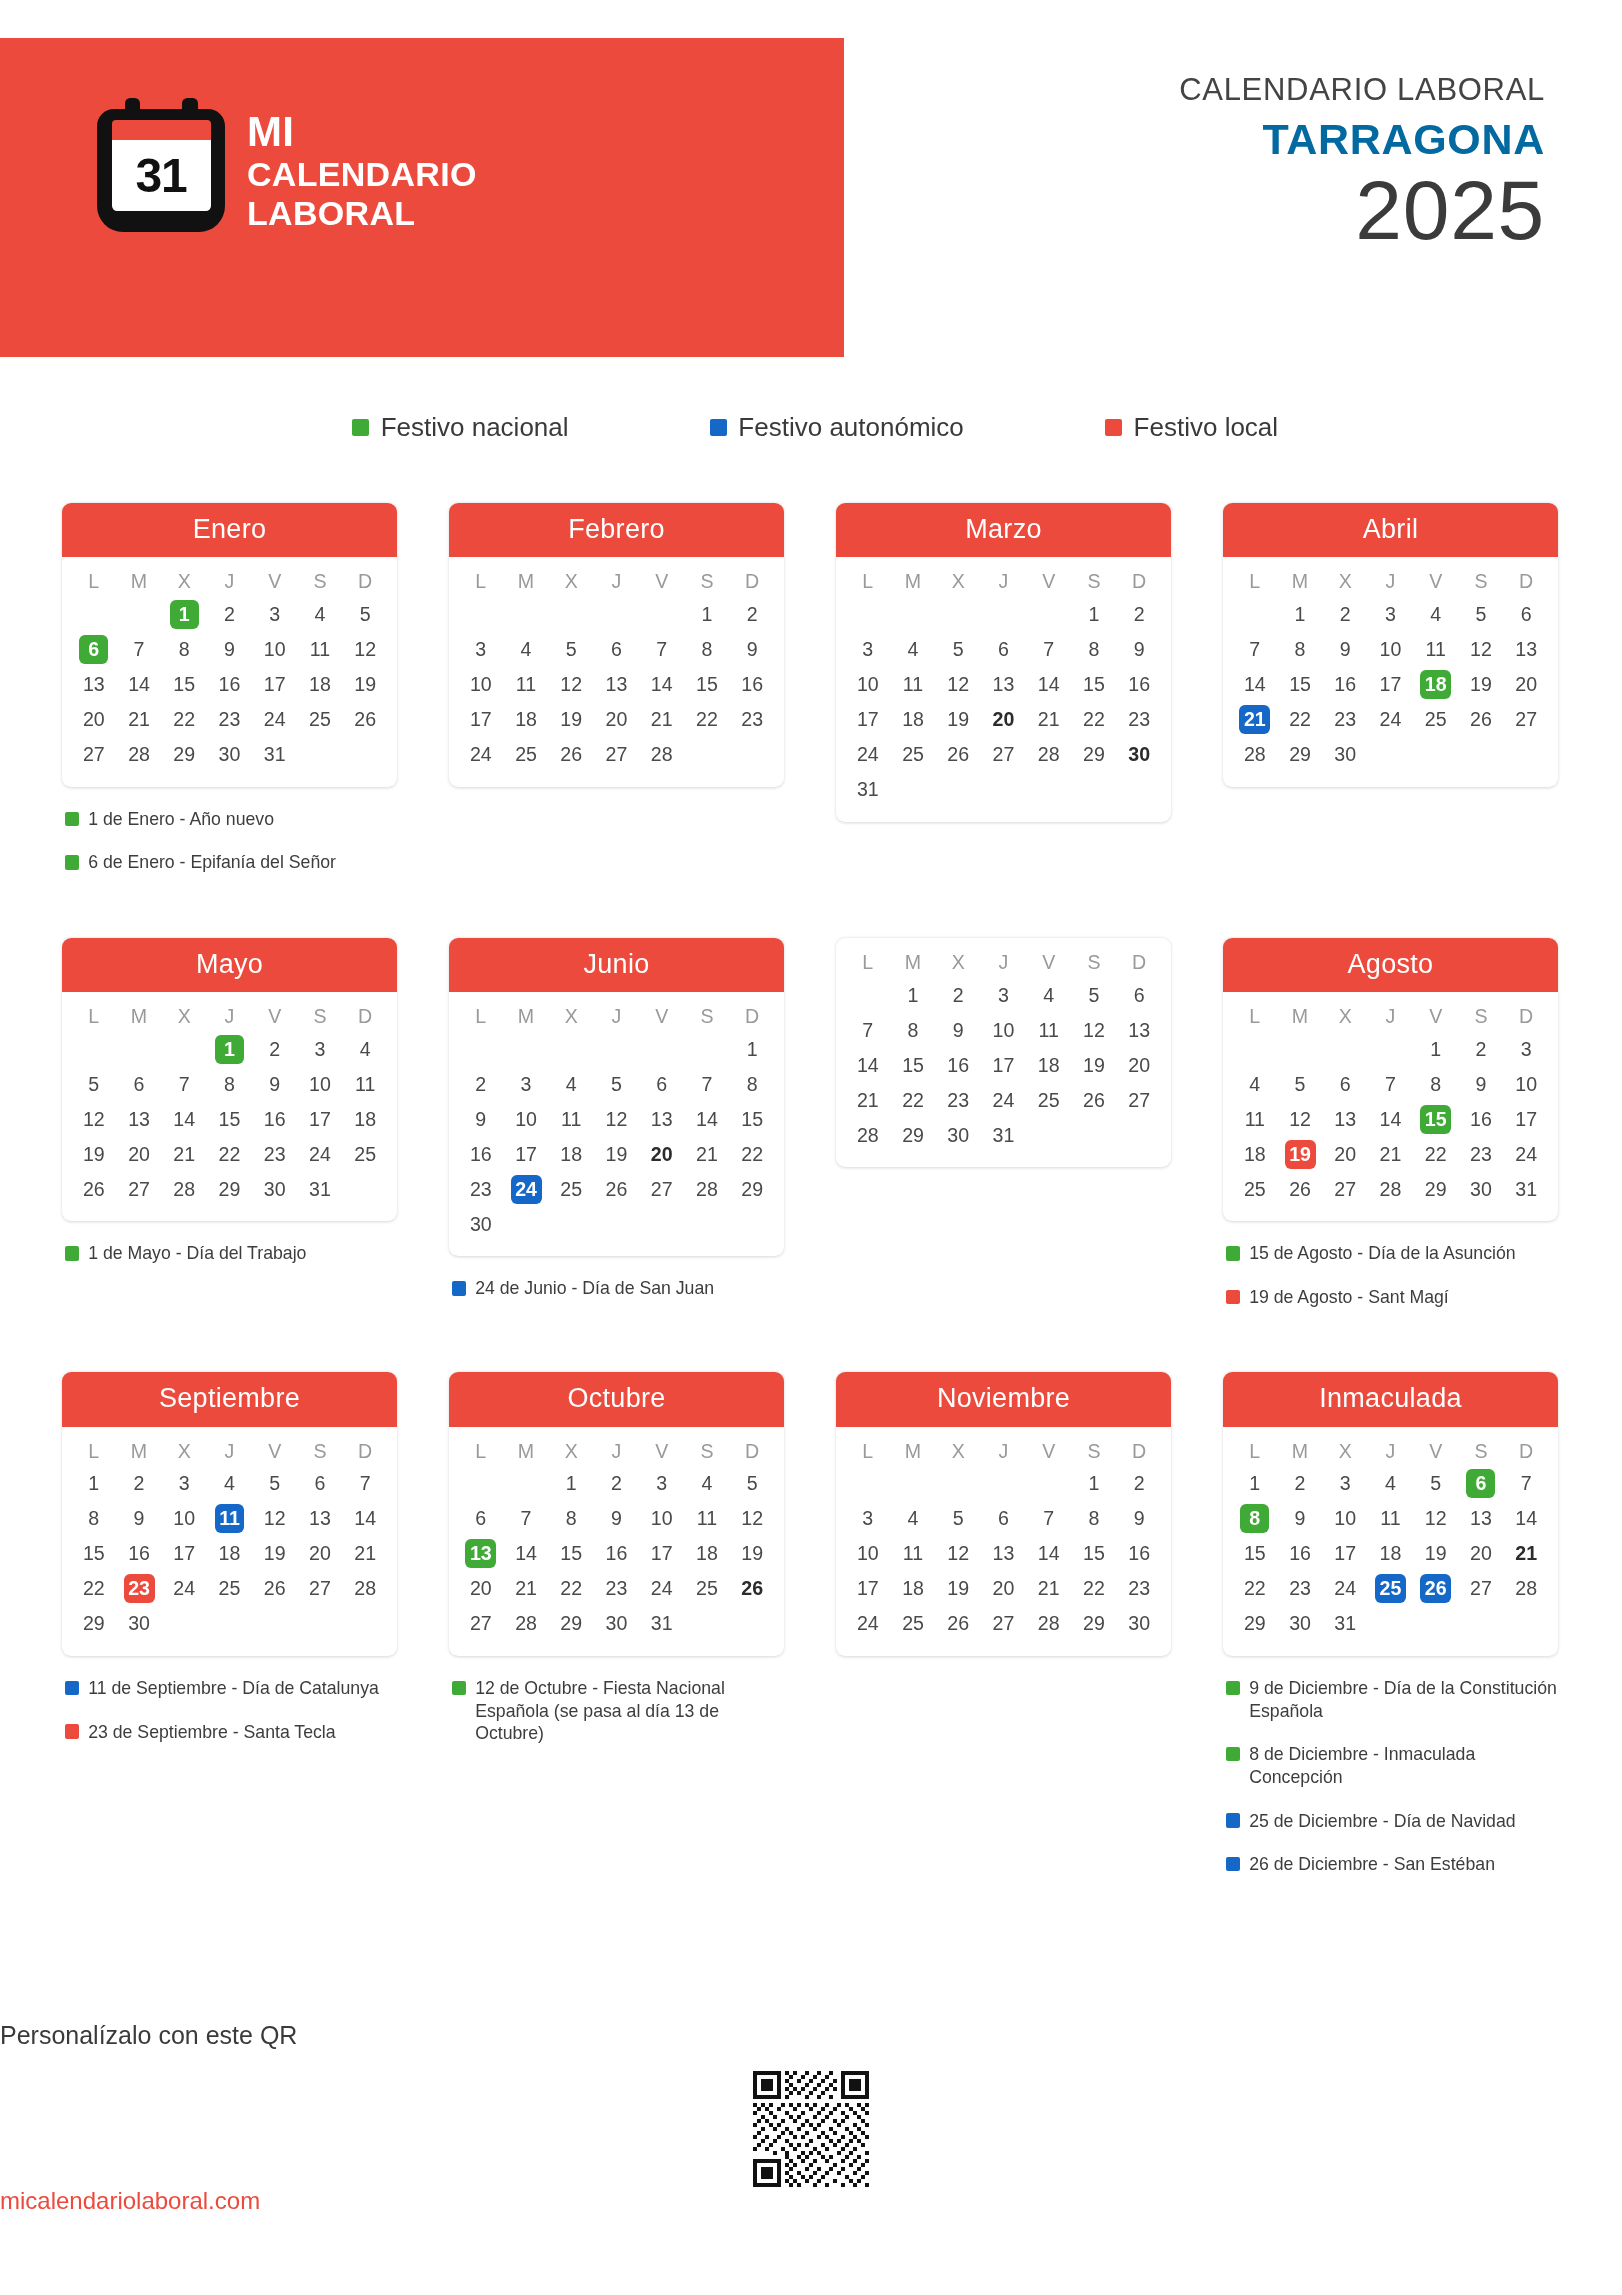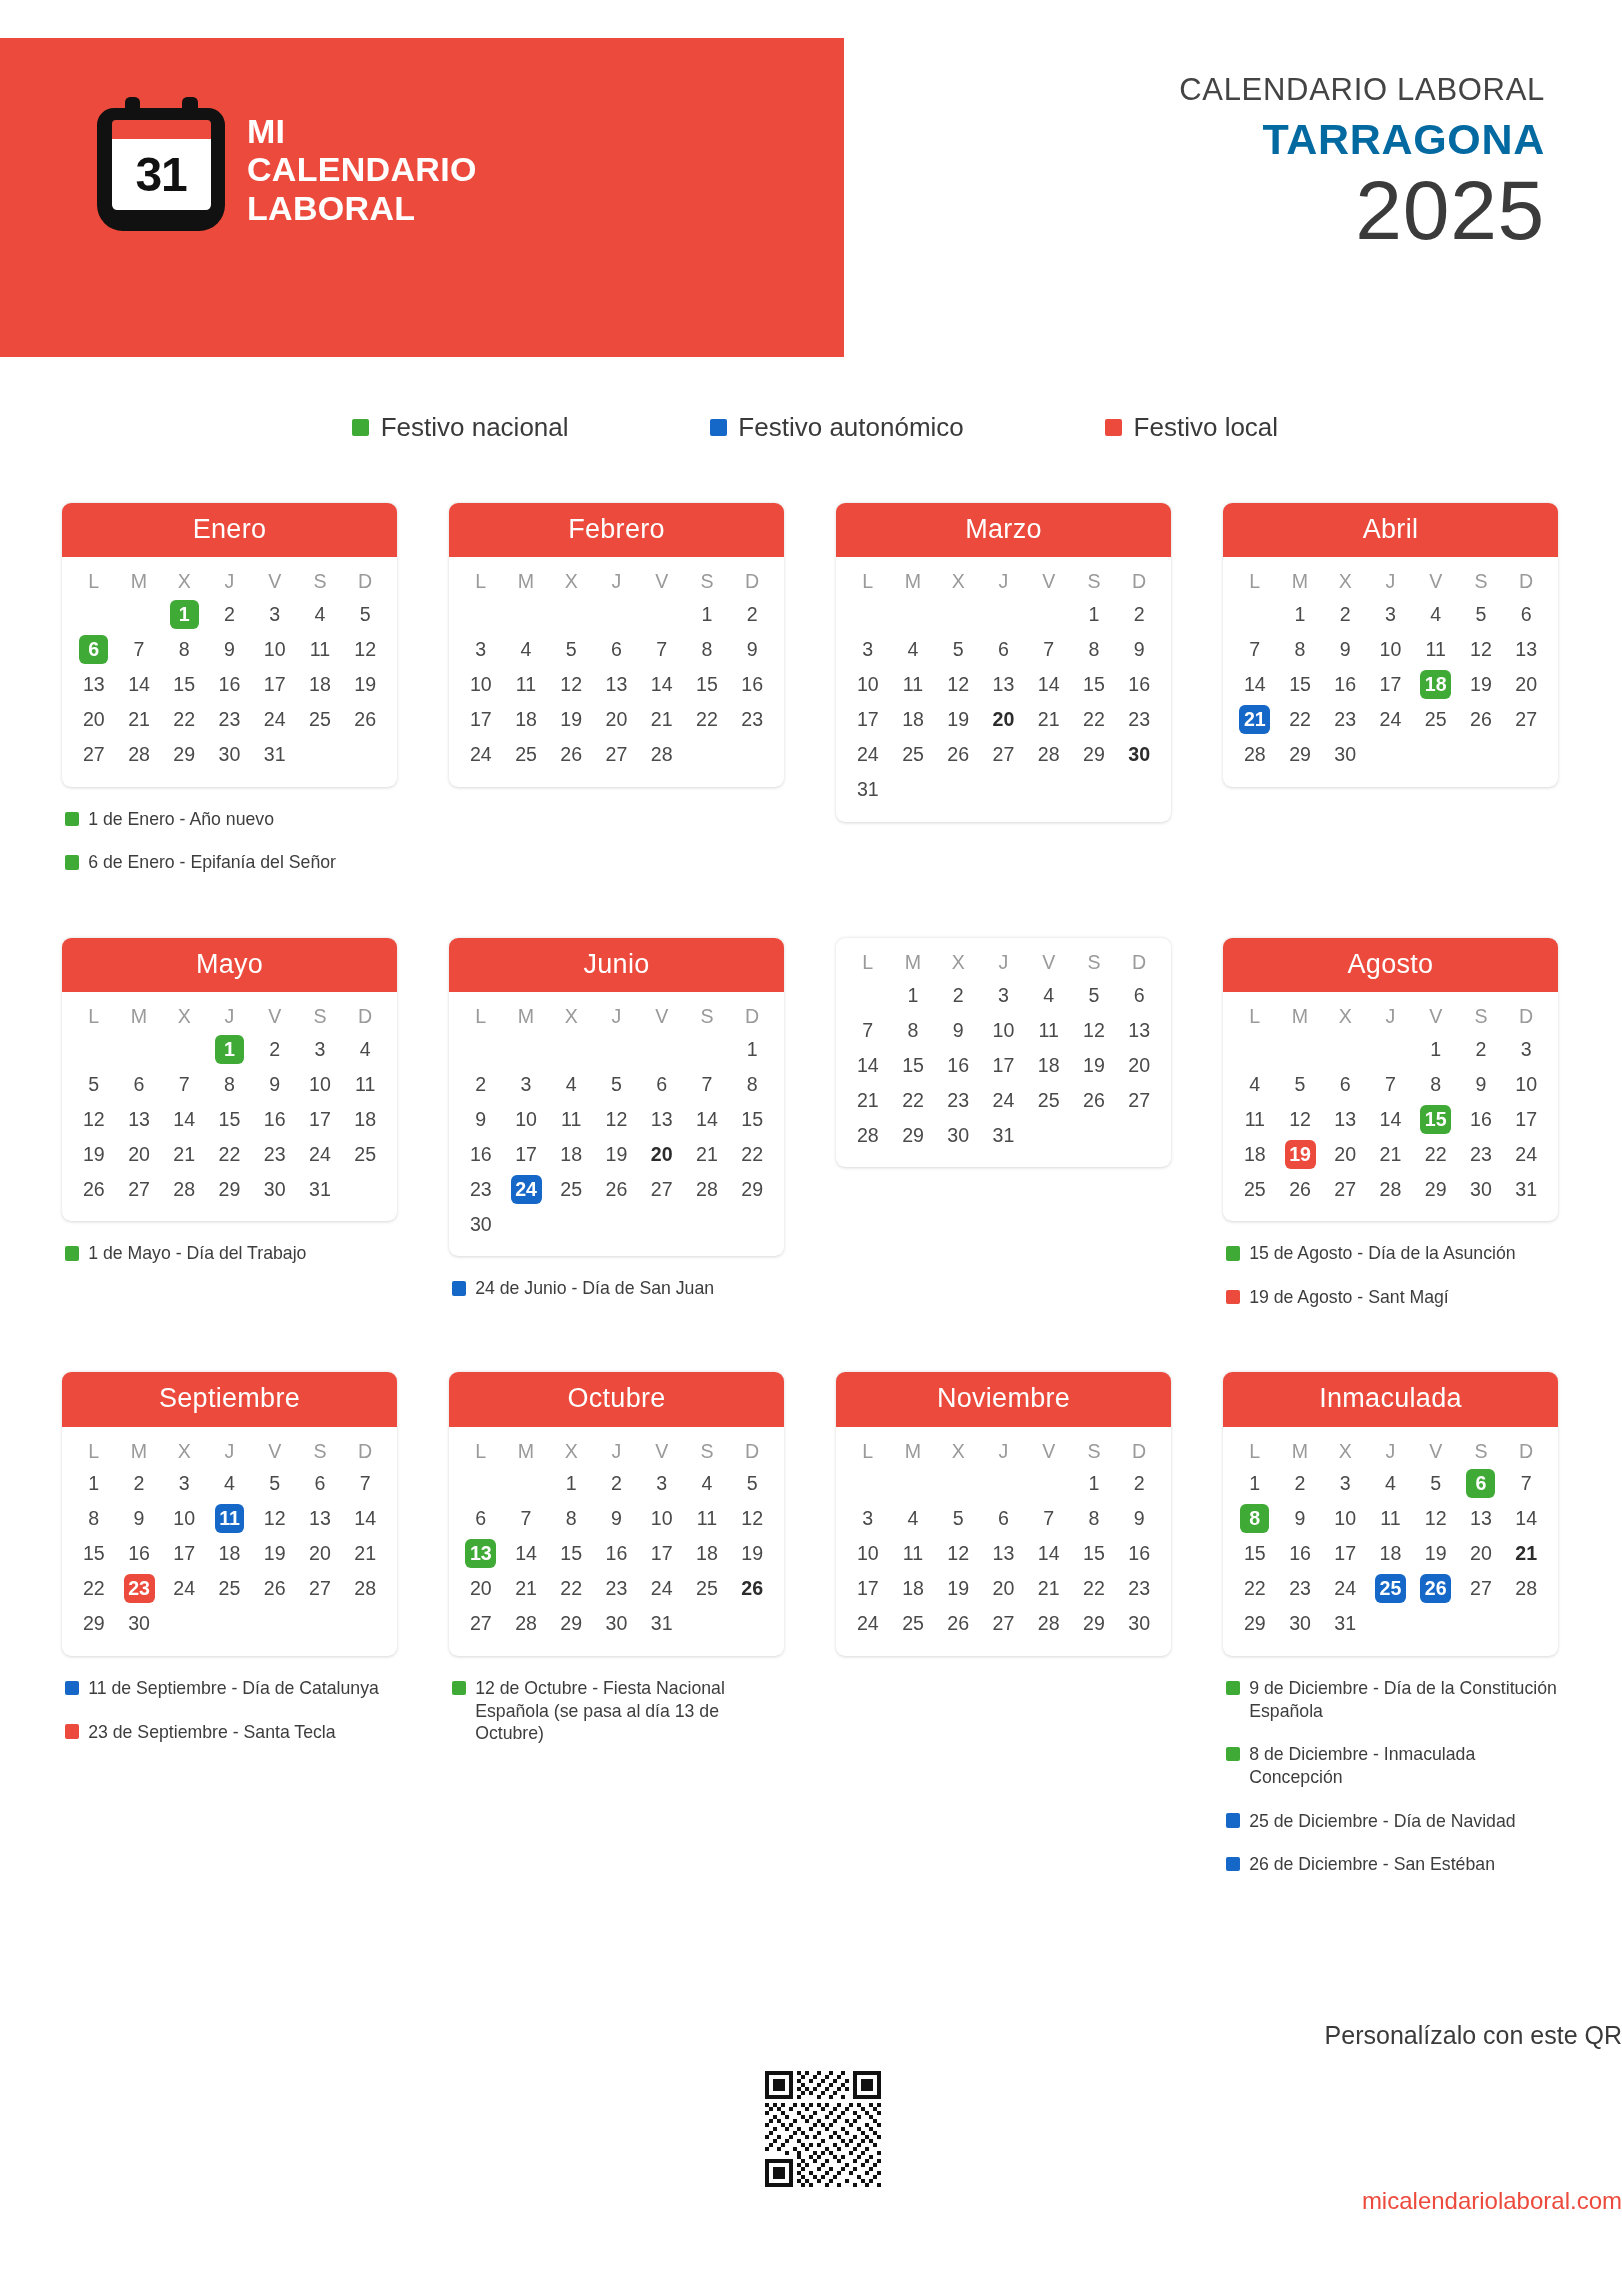--- a/index.html
+++ b/index.html
@@ -71,21 +71,21 @@
     color: #111111;
     letter-spacing: -1.3px;
   }
   .logo-text {
     color: #ffffff;
     font-size: 37px;
     line-height: 1.13;
     font-weight: bold;
     letter-spacing: 0.3px;
   }
-  .logo-text .l1 { font-size: 34px; }
+  .logo-text .l1 { font-size: 42px; }
   .logo-text .l2 { font-size: 34px; }
   .logo-text .l3 { font-size: 34px; }
 
   .header-right {
     position: absolute;
     right: 77px;
     top: 72px;
     text-align: right;
   }
   .hr-sub {
@@ -209,22 +209,21 @@
   }
   .sq-nacional { background: #3faa35; }
   .sq-autonomico { background: #1567c8; }
   .sq-local { background: #ec4a3c; }
 
   
   .footer {
     position: absolute;
     left: 0; right: 0;
     top: 2021px;
-    text-align: right;
-    padding-left: 24px;
+    text-align: left;
   }
   .qr-caption {
     font-size: 25px;
     color: #3a3a3a;
   }
   .qr-box {
     margin: 21px auto 0;
     width: 116px; height: 116px;
     position: relative;
   }

